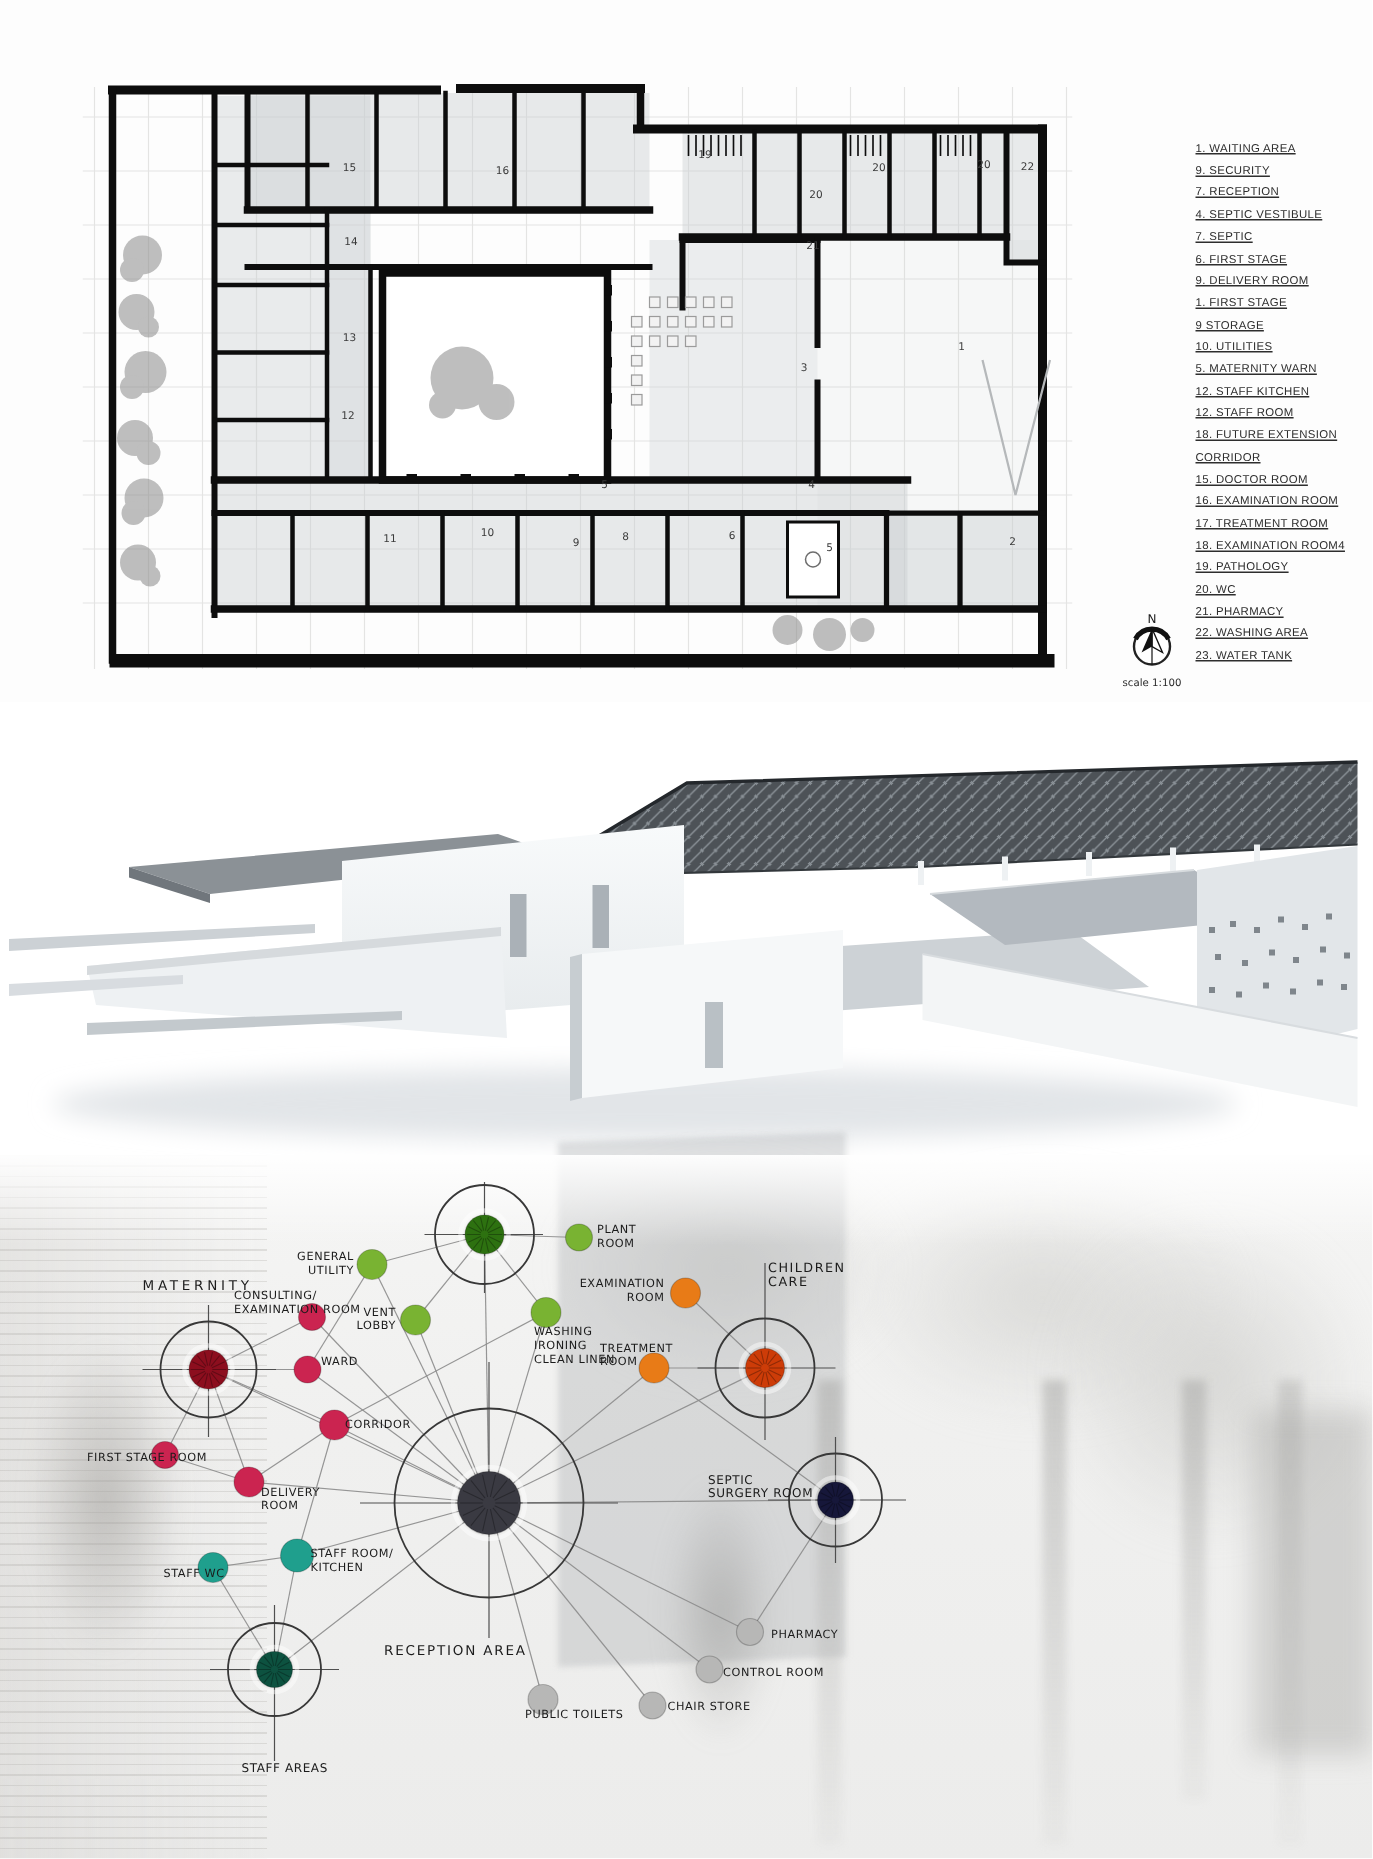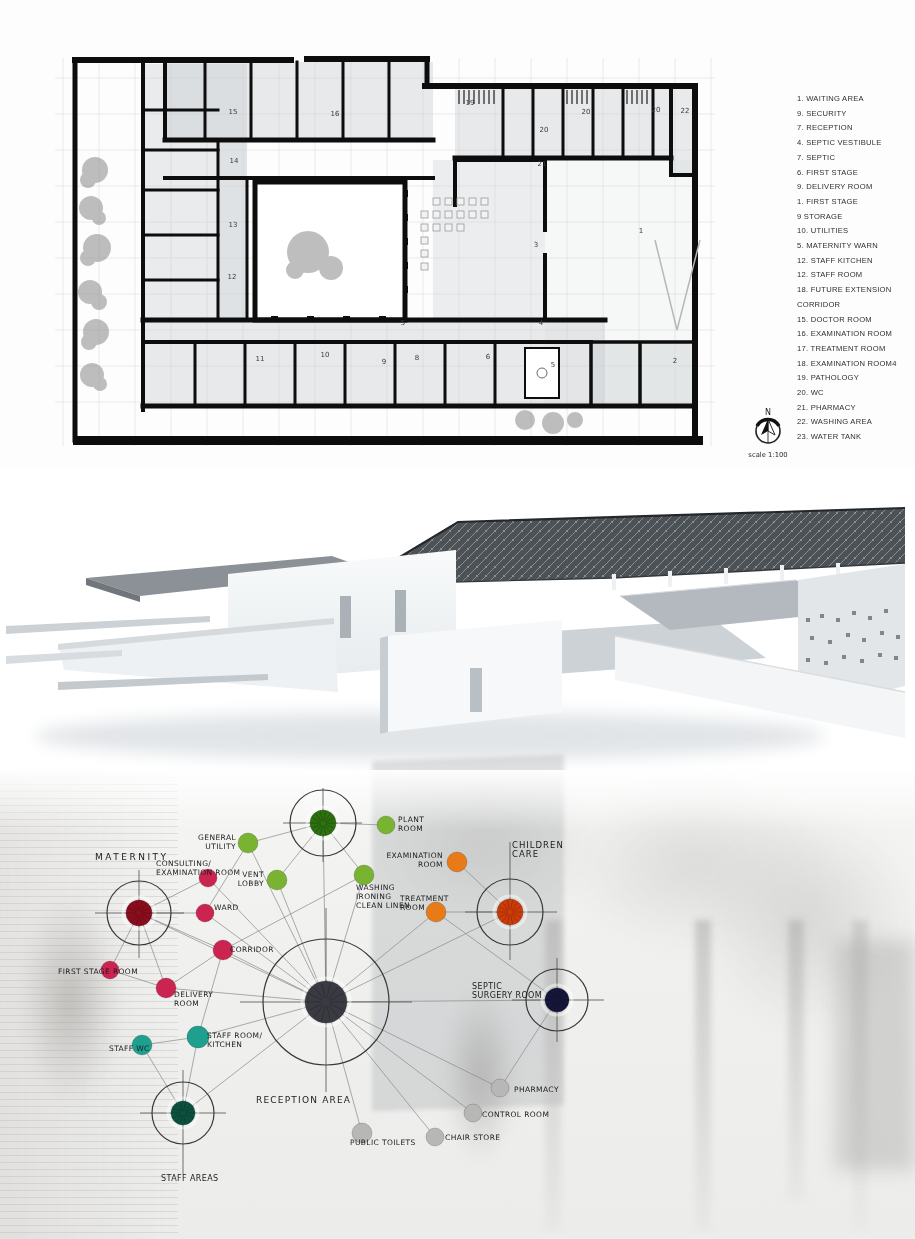--- a/index.html
+++ b/index.html
@@ -4,21 +4,21 @@
 <style>
   html,body{margin:0;padding:0;background:#ffffff;}
   #board{position:relative;width:915px;height:1239px;overflow:hidden;
          font-family:"Liberation Sans","DejaVu Sans",sans-serif;background:#fdfdfd;}
   svg text{font-family:"DejaVu Sans","Liberation Sans",sans-serif;}
 
   
   #plan-svg{position:absolute;left:55px;top:30px;}
   #plan-numbers text{font-size:7px;fill:#3a3a3a;text-anchor:middle;}
   #legend{position:absolute;left:797px;top:92px;width:118px;}
-  .legend-item{font-size:7.6px;line-height:14.7px;letter-spacing:.25px;color:#2e2e2e;white-space:pre-line;}
+  .legend-item{font-size:7.6px;line-height:14.7px;letter-spacing:.25px;color:#2e2e2e;white-space:pre-line;text-decoration:underline;}
   #north{position:absolute;left:740px;top:398px;}
 
   
   #render-svg{position:absolute;left:0;top:468px;}
 
   
   #sketch-bg{position:absolute;left:0;top:770px;width:915px;height:469px;
      background:linear-gradient(180deg,#f5f5f4 0%,#f0f0ef 40%,#ececeb 100%);}
   .sk{position:absolute;pointer-events:none;}
   .brick{left:0;top:0;width:178px;height:469px;opacity:.85;

